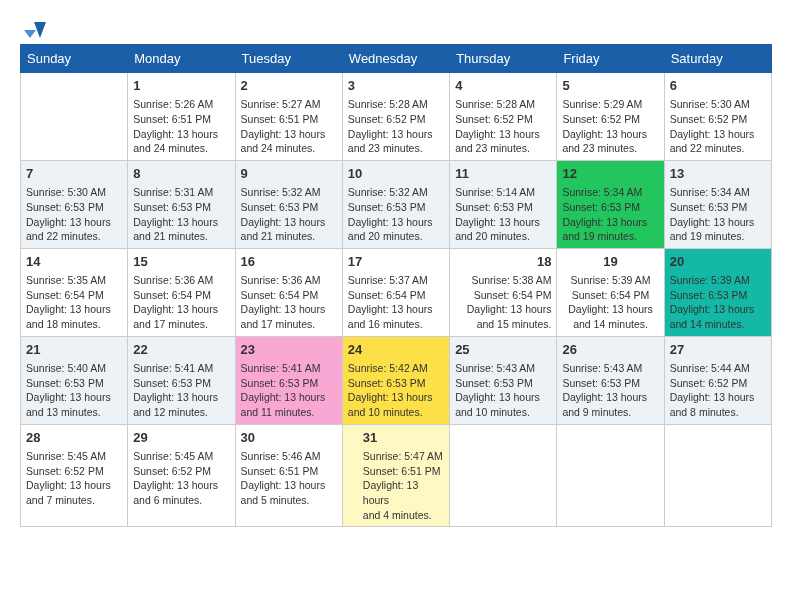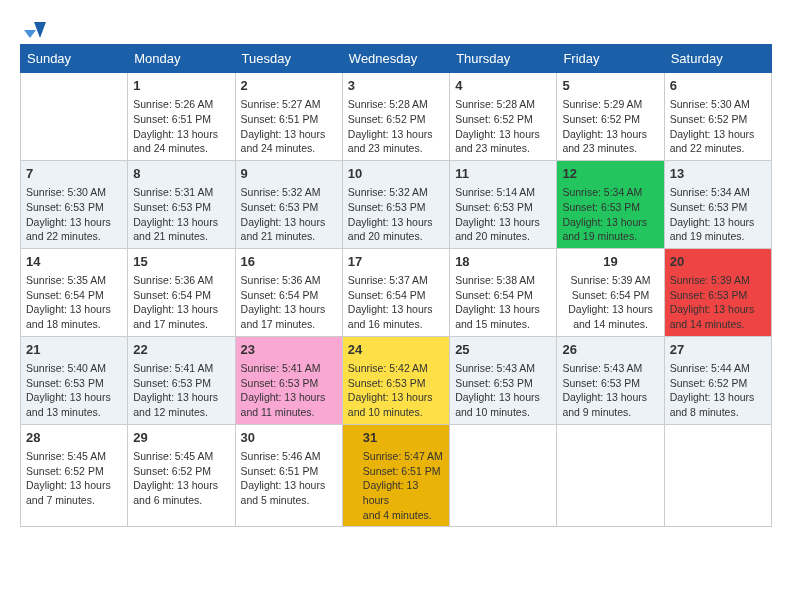--- a/index.html
+++ b/index.html
@@ -228,35 +228,35 @@
           <div class="day-info">Daylight: 13 hours</div>
           <div class="day-info">and 17 minutes.</div>
         </td>
         <td style="background-color: rgb(255, 255, 255);">
           <span class="day-number">17</span>
           <div class="day-info">Sunrise: 5:37 AM</div>
           <div class="day-info">Sunset: 6:54 PM</div>
           <div class="day-info">Daylight: 13 hours</div>
           <div class="day-info">and 16 minutes.</div>
         </td>
-        <td style="background-color: rgb(255, 255, 255);">
+        <td style="background-color: rgb(255, 255, 255); text-align: right;">
           <span class="day-number">18</span>
           <div class="day-info">Sunrise: 5:38 AM</div>
           <div class="day-info">Sunset: 6:54 PM</div>
           <div class="day-info">Daylight: 13 hours</div>
           <div class="day-info">and 15 minutes.</div>
         </td>
         <td style="background-color: rgb(255, 255, 255); text-align: center;">
           <span class="day-number">19</span>
           <div class="day-info">Sunrise: 5:39 AM</div>
           <div class="day-info">Sunset: 6:54 PM</div>
           <div class="day-info">Daylight: 13 hours</div>
           <div class="day-info">and 14 minutes.</div>
         </td>
-        <td style="background-color: #ef4444;">
+        <td style="background-color: #14b8a6;">
           <span class="day-number">20</span>
           <div class="day-info">Sunrise: 5:39 AM</div>
           <div class="day-info">Sunset: 6:53 PM</div>
           <div class="day-info">Daylight: 13 hours</div>
           <div class="day-info">and 14 minutes.</div>
         </td>
       </tr>
       <tr>
         <td style="background-color: rgb(237, 242, 247);">
           <span class="day-number">21</span>
@@ -323,21 +323,21 @@
           <div class="day-info">Daylight: 13 hours</div>
           <div class="day-info">and 6 minutes.</div>
         </td>
         <td style="background-color: rgb(255, 255, 255);">
           <span class="day-number">30</span>
           <div class="day-info">Sunrise: 5:46 AM</div>
           <div class="day-info">Sunset: 6:51 PM</div>
           <div class="day-info">Daylight: 13 hours</div>
           <div class="day-info">and 5 minutes.</div>
         </td>
-        <td style="background-color: #eab308; padding-left: 20px;">
+        <td style="background-color: #fef9c3; padding-left: 20px;">
           <span class="day-number">31</span>
           <div class="day-info">Sunrise: 5:47 AM</div>
           <div class="day-info">Sunset: 6:51 PM</div>
           <div class="day-info">Daylight: 13 hours</div>
           <div class="day-info">and 4 minutes.</div>
         </td>
         <td class="empty-cell"></td>
         <td class="empty-cell"></td>
         <td class="empty-cell"></td>
       </tr>

